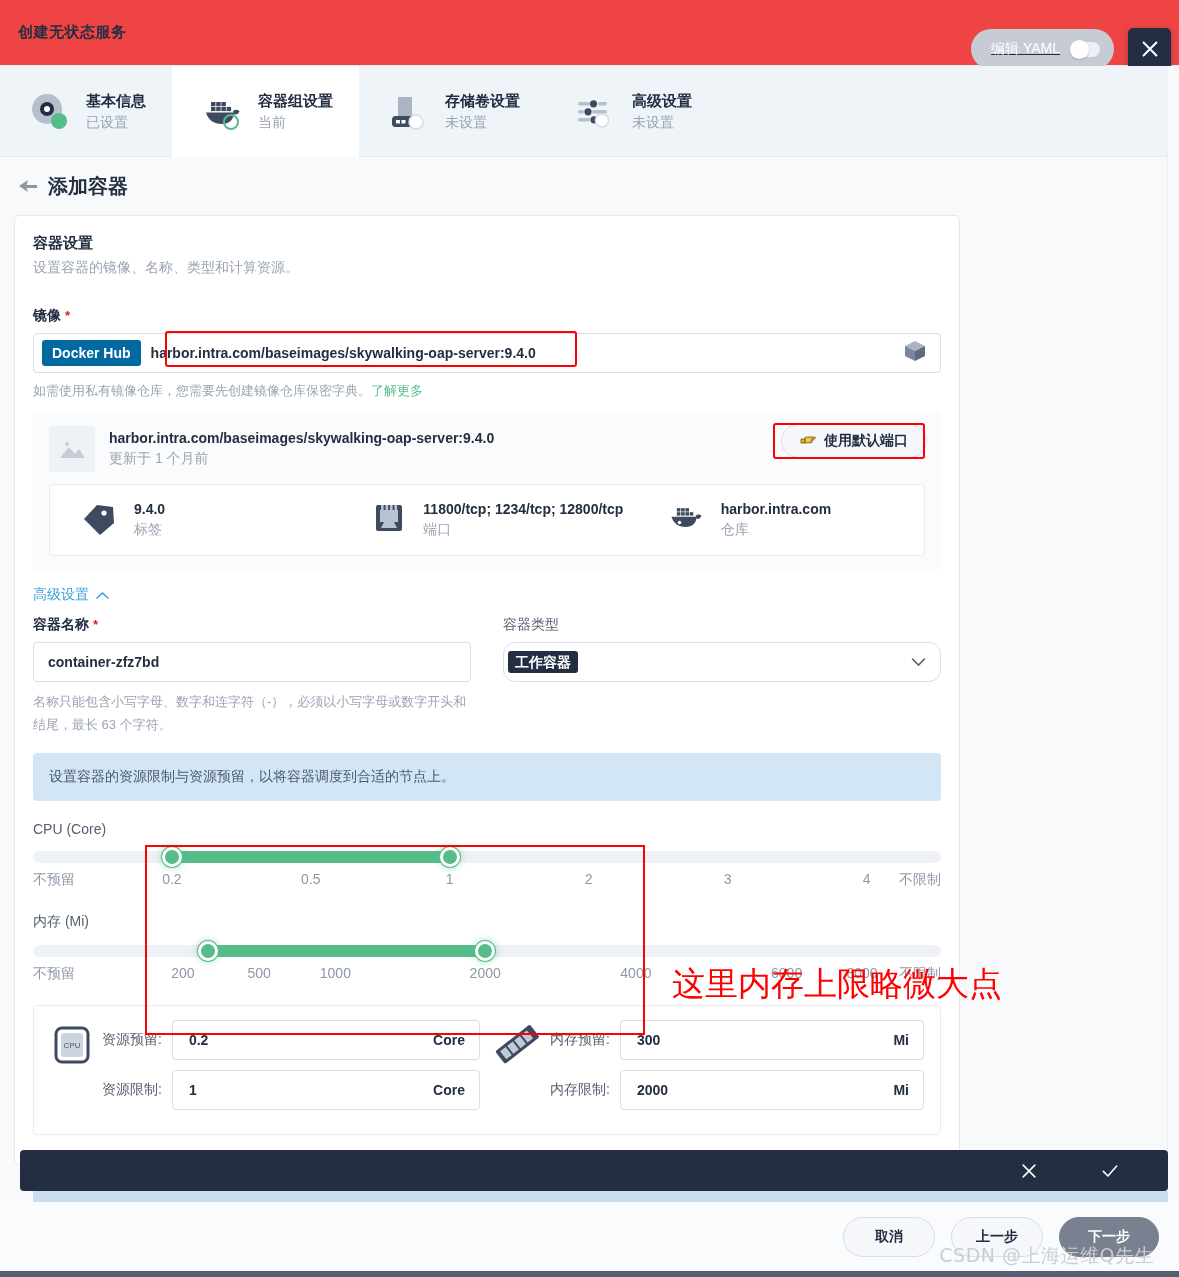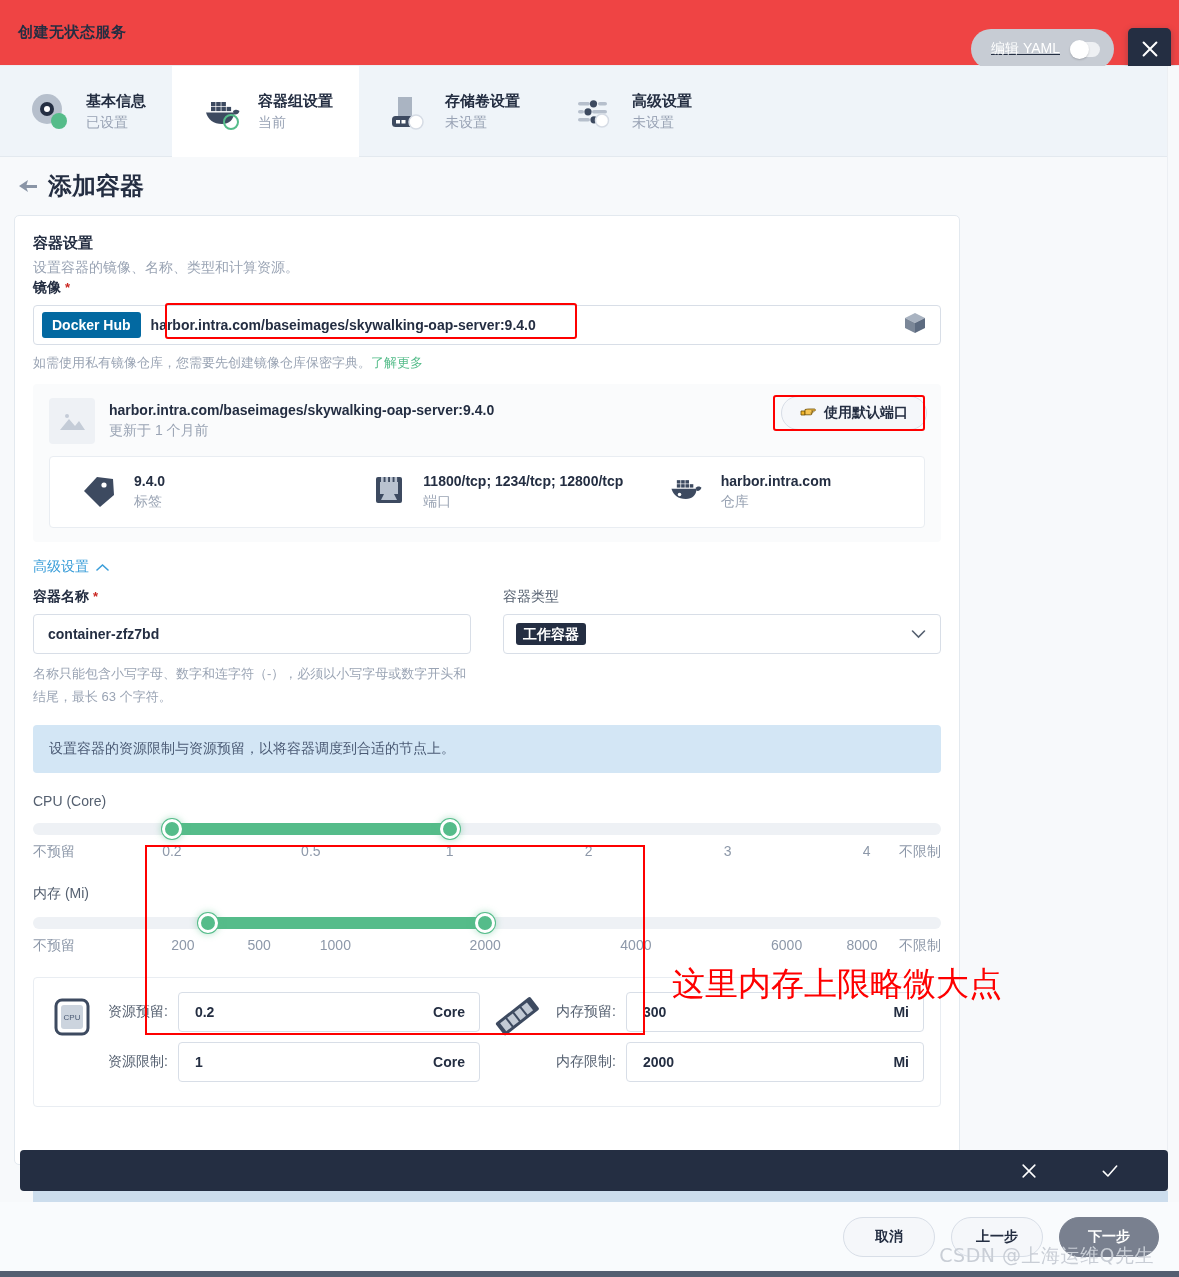--- a/index.html
+++ b/index.html
@@ -43,31 +43,31 @@
     height:91px; cursor:pointer; position:relative;
   }
   .step.active{ background:#ffffff; }
   .step .ico{ width:46px; height:46px; position:relative; flex:0 0 46px; }
   .step .txt .name{ font-size:15px; font-weight:700; color:#242e42; line-height:1.45; }
   .step .txt .sub{ font-size:14px; color:#99a3b5; line-height:1.45; }
 
   
   .page-head{ position:absolute; left:0; top:157px; width:1179px; height:58px; display:flex; align-items:center; }
   .back-arrow{ margin-left:16px; width:24px; height:24px; display:flex; align-items:center; justify-content:center; cursor:pointer;}
-  .page-title{ font-size:24px; font-weight:700; margin-left:8px; color:#242e42; }
+  .page-title{ font-size:20px; font-weight:700; margin-left:8px; color:#242e42; }
 
   .card{
     position:absolute; left:14px; top:215px; width:946px; height:950px;
     background:#fff; border:1px solid #e3e9ef; border-radius:5px;
   }
   .card-inner{ padding:18px 18px 0 18px; }
 
   .sec-title{ font-size:15px; font-weight:700; color:#242e42; }
   .sec-desc{ font-size:14px; color:#9aa4b4; margin-top:6px; }
-  .field-label{ font-size:14px; font-weight:600; color:#242e42; margin-top:2px; }
+  .field-label{ font-size:14px; font-weight:600; color:#242e42; margin-top:30px; }
   .req{ color:#ca2621; font-size:13px; }
 
   
   .image-row{
     margin-top:8px; height:40px; border:1px solid #d8dee7; border-radius:4px;
     display:flex; align-items:center; padding:0 8px; background:#fff; position:relative;
   }
   .docker-hub-tag{
     background:#0369a1; color:#fff; font-size:14px; font-weight:700;
     border-radius:3px; padding:6px 10px; line-height:1; white-space:nowrap;
@@ -113,22 +113,22 @@
 
   
   .two-col{ display:flex; gap:32px; margin-top:12px; }
   .col{ flex:1; }
   .txt-input{
     width:100%; height:40px; border:1px solid #d8dee7; border-radius:4px;
     padding:4px 14px; font-size:14px; font-weight:700; color:#242e42;
     outline:none; font-family:inherit; background:#fff;
   }
   .select-box{
-    width:100%; height:40px; border:1px solid #d8dee7; border-radius:4px;
-    display:flex; align-items:center; padding:0 12px; position:relative; background:#fff; cursor:pointer;
+    width:100%; height:40px; border:1px solid #d8dee7; border-radius:12px;
+    display:flex; align-items:center; padding:0 4px; position:relative; background:#fff; cursor:pointer;
   }
   .sel-tag{ background:#242e42; color:#fff; font-size:14px; font-weight:700; padding:4px 7px; border-radius:3px; line-height:1;}
   .chev{ position:absolute; right:14px; top:50%; transform:translateY(-50%); }
   .help-text{ font-size:13px; color:#9aa4b4; margin-top:9px; line-height:1.75; }
 
   
   .banner{
     margin-top:16px; background:#d3e6f5; border-radius:4px; height:48px;
     display:flex; align-items:center; padding-left:16px; font-size:14px; color:#4a5a74;
   }
@@ -156,21 +156,21 @@
   .red-annot-text{
     position:absolute; left:672px; top:962px; font-size:33px; color:#fe0000;
     font-weight:500; white-space:nowrap; z-index:5; font-family:"DejaVu Sans",sans-serif;
   }
 
   
   .res-box{
     margin-top:18px; border:1px solid #e9edf2; border-radius:4px; background:#fff;
     display:flex; padding:14px 16px; gap:14px;
   }
-  .res-half{ flex:1; display:flex; align-items:flex-start; gap:14px; }
+  .res-half{ flex:1; display:flex; align-items:flex-start; gap:8px; }
   .res-rows{ flex:1; }
   .res-row{ display:flex; align-items:center; gap:10px; margin-bottom:10px; }
   .res-row .rl{ font-size:14px; color:#556070; white-space:nowrap; }
   .res-input{
     flex:1; height:40px; border:1px solid #d8dee7; border-radius:4px; position:relative;
     display:flex; align-items:center; padding:0 14px; background:#fff;
   }
   .res-input input{
     flex:1; border:none; outline:none; font-size:14px; font-weight:700;
     color:#242e42; font-family:inherit; background:transparent; width:10px;

